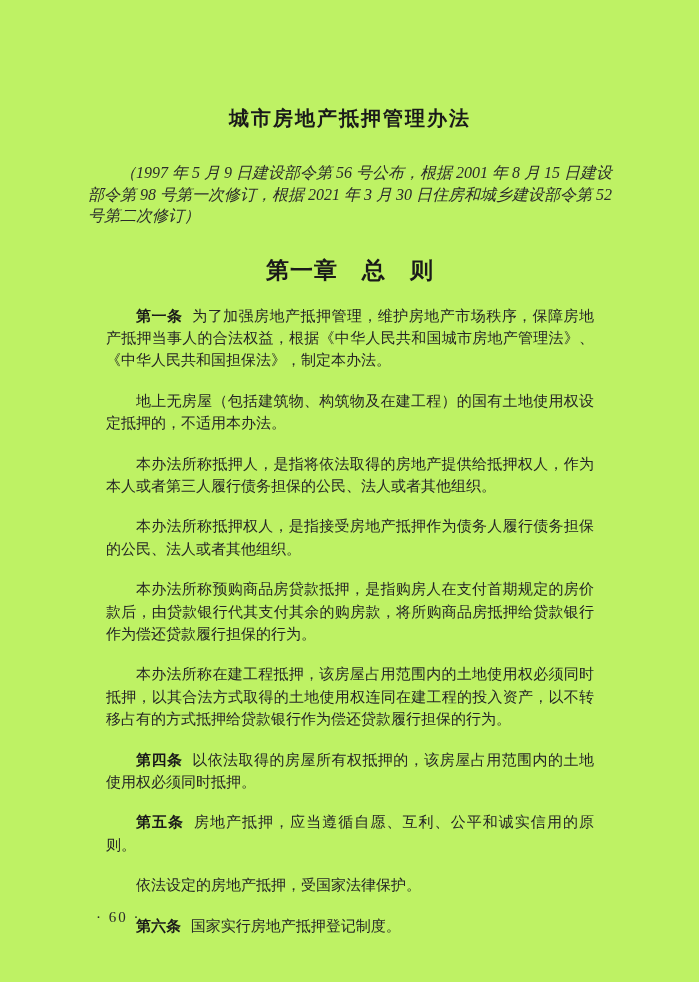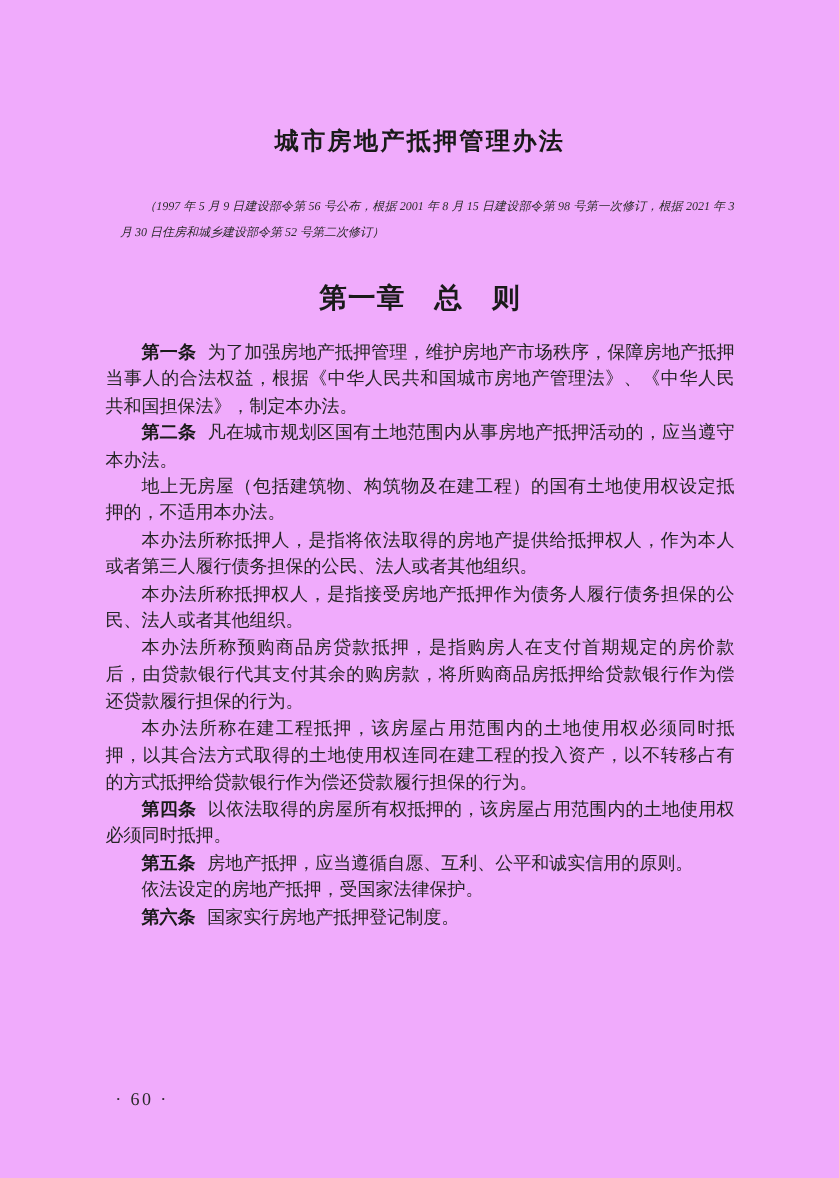--- a/index.html
+++ b/index.html
@@ -1,41 +1,41 @@
 <!DOCTYPE html>
 <html lang="zh"><head>
 <meta charset="utf-8">
 <style>
   html, body { margin: 0; padding: 0; background: #ffffff; }
   .page {
     position: relative;
     width: 699px;
     height: 982px;
     margin: 0 auto;
-    background: #f0abfc;
+    background: #bef264;
     box-sizing: border-box;
     padding: 104px 87px 0 88px;
     font-family: "Liberation Serif", "DejaVu Serif", serif;
     color: #222222;
     overflow: hidden;
   }
   .doc-title {
     margin: 0;
     text-align: center;
     font-family: "Liberation Sans", "DejaVu Sans", sans-serif;
     font-weight: 700;
     font-size: 20px;
     line-height: 28px;
     letter-spacing: 2px;
     color: #1a1a1a;
   }
   .preamble {
-    margin: 30px 0 0 12px;
+    margin: 30px 0 0 0;
     font-style: italic;
-    font-size: 10px;
+    font-size: 16px;
     line-height: 21.5px;
     text-align: justify;
     text-indent: 2em;
     color: #2b2b2b;
   }
   .chapter-heading {
     margin: 32px 0 0 0;
     text-align: center;
     font-family: "Liberation Sans", "DejaVu Sans", sans-serif;
     font-weight: 700;
@@ -45,21 +45,21 @@
     color: #1a1a1a;
   }
   .body-text {
     margin-top: 24px;
     font-size: 15px;
     line-height: 22.4px;
     text-align: justify;
     color: #262626;
   }
   .para {
-    margin: 0;
+    margin: 18px;
     text-indent: 2em;
   }
   .article-label {
     font-family: "Liberation Sans", "DejaVu Sans", sans-serif;
     font-weight: 700;
     color: #1a1a1a;
     margin-right: 0.65em;
   }
   .page-number {
     position: absolute;
@@ -72,21 +72,20 @@
 </style>
 </head>
 <body>
 
 <div class="page">
   <h1 class="doc-title">城市房地产抵押管理办法</h1>
   <p class="preamble">（1997 年 5 月 9 日建设部令第 56 号公布，根据 2001 年 8 月 15 日建设部令第 98 号第一次修订，根据 2021 年 3 月 30 日住房和城乡建设部令第 52 号第二次修订）</p>
   <h2 class="chapter-heading">第一章　总　则</h2>
   <div class="body-text">
       <p class="para"><span class="article-label">第一条</span>为了加强房地产抵押管理，维护房地产市场秩序，保障房地产抵押当事人的合法权益，根据《中华人民共和国城市房地产管理法》、《中华人民共和国担保法》，制定本办法。</p>
-      <p class="para"><span class="article-label">第二条</span>凡在城市规划区国有土地范围内从事房地产抵押活动的，应当遵守本办法。</p>
       <p class="para">地上无房屋（包括建筑物、构筑物及在建工程）的国有土地使用权设定抵押的，不适用本办法。</p>
       <p class="para">本办法所称抵押人，是指将依法取得的房地产提供给抵押权人，作为本人或者第三人履行债务担保的公民、法人或者其他组织。</p>
       <p class="para">本办法所称抵押权人，是指接受房地产抵押作为债务人履行债务担保的公民、法人或者其他组织。</p>
       <p class="para">本办法所称预购商品房贷款抵押，是指购房人在支付首期规定的房价款后，由贷款银行代其支付其余的购房款，将所购商品房抵押给贷款银行作为偿还贷款履行担保的行为。</p>
       <p class="para">本办法所称在建工程抵押，该房屋占用范围内的土地使用权必须同时抵押，以其合法方式取得的土地使用权连同在建工程的投入资产，以不转移占有的方式抵押给贷款银行作为偿还贷款履行担保的行为。</p>
       <p class="para"><span class="article-label">第四条</span>以依法取得的房屋所有权抵押的，该房屋占用范围内的土地使用权必须同时抵押。</p>
       <p class="para"><span class="article-label">第五条</span>房地产抵押，应当遵循自愿、互利、公平和诚实信用的原则。</p>
       <p class="para">依法设定的房地产抵押，受国家法律保护。</p>
       <p class="para"><span class="article-label">第六条</span>国家实行房地产抵押登记制度。</p>
     </div>

